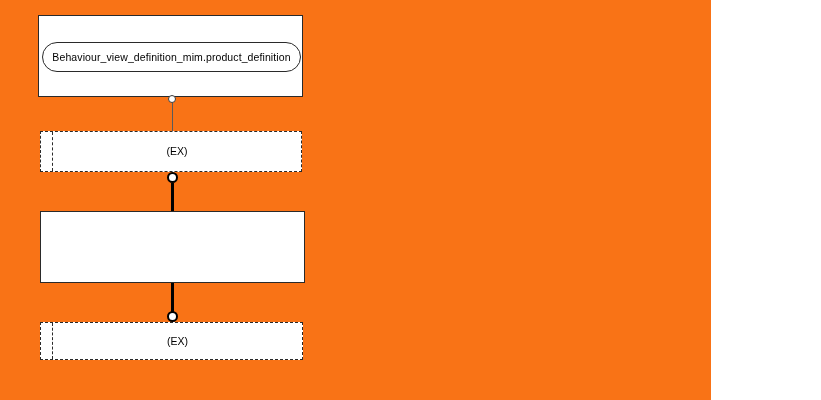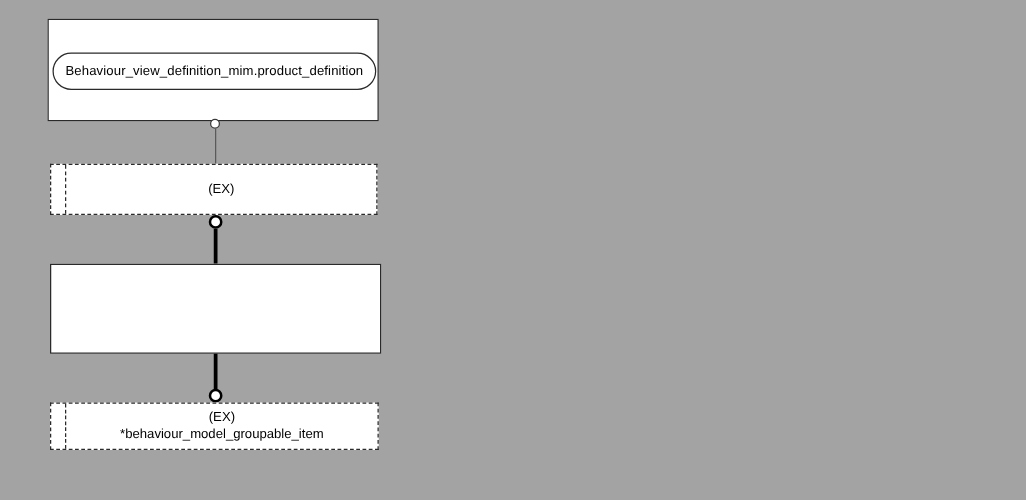--- a/index.html
+++ b/index.html
@@ -2,23 +2,23 @@
 <html><head>
 <meta charset="utf-8">
 <style>
   html, body {
     margin: 0;
     padding: 0;
     background: #ffffff;
   }
   .canvas {
     position: relative;
-    width: 821px;
+    width: 711px;
     height: 400px;
-    background: #a3a3a3;
+    background: #f97316;
     font-family: "Liberation Sans", sans-serif;
     color: #000000;
     overflow: hidden;
   }
   .solid-frame {
     position: absolute;
     box-sizing: border-box;
     border: 1px solid #2a2a2a;
     background: #ffffff;
   }
@@ -132,17 +132,16 @@
 
   <div class="solid-frame" id="frame-mid"></div>
 
   <div class="vline-thick" id="line-3"></div>
   <div class="circle-thick" id="circ-3"></div>
 
   <div class="dashed-box" id="refbox-2">
     <div class="dashed-inner-rule"></div>
     <div class="ref-text">
       <span>(EX)</span>
-      <span>*behaviour_model_groupable_item</span>
     </div>
   </div>
 
 </div>
 
 </body></html>

